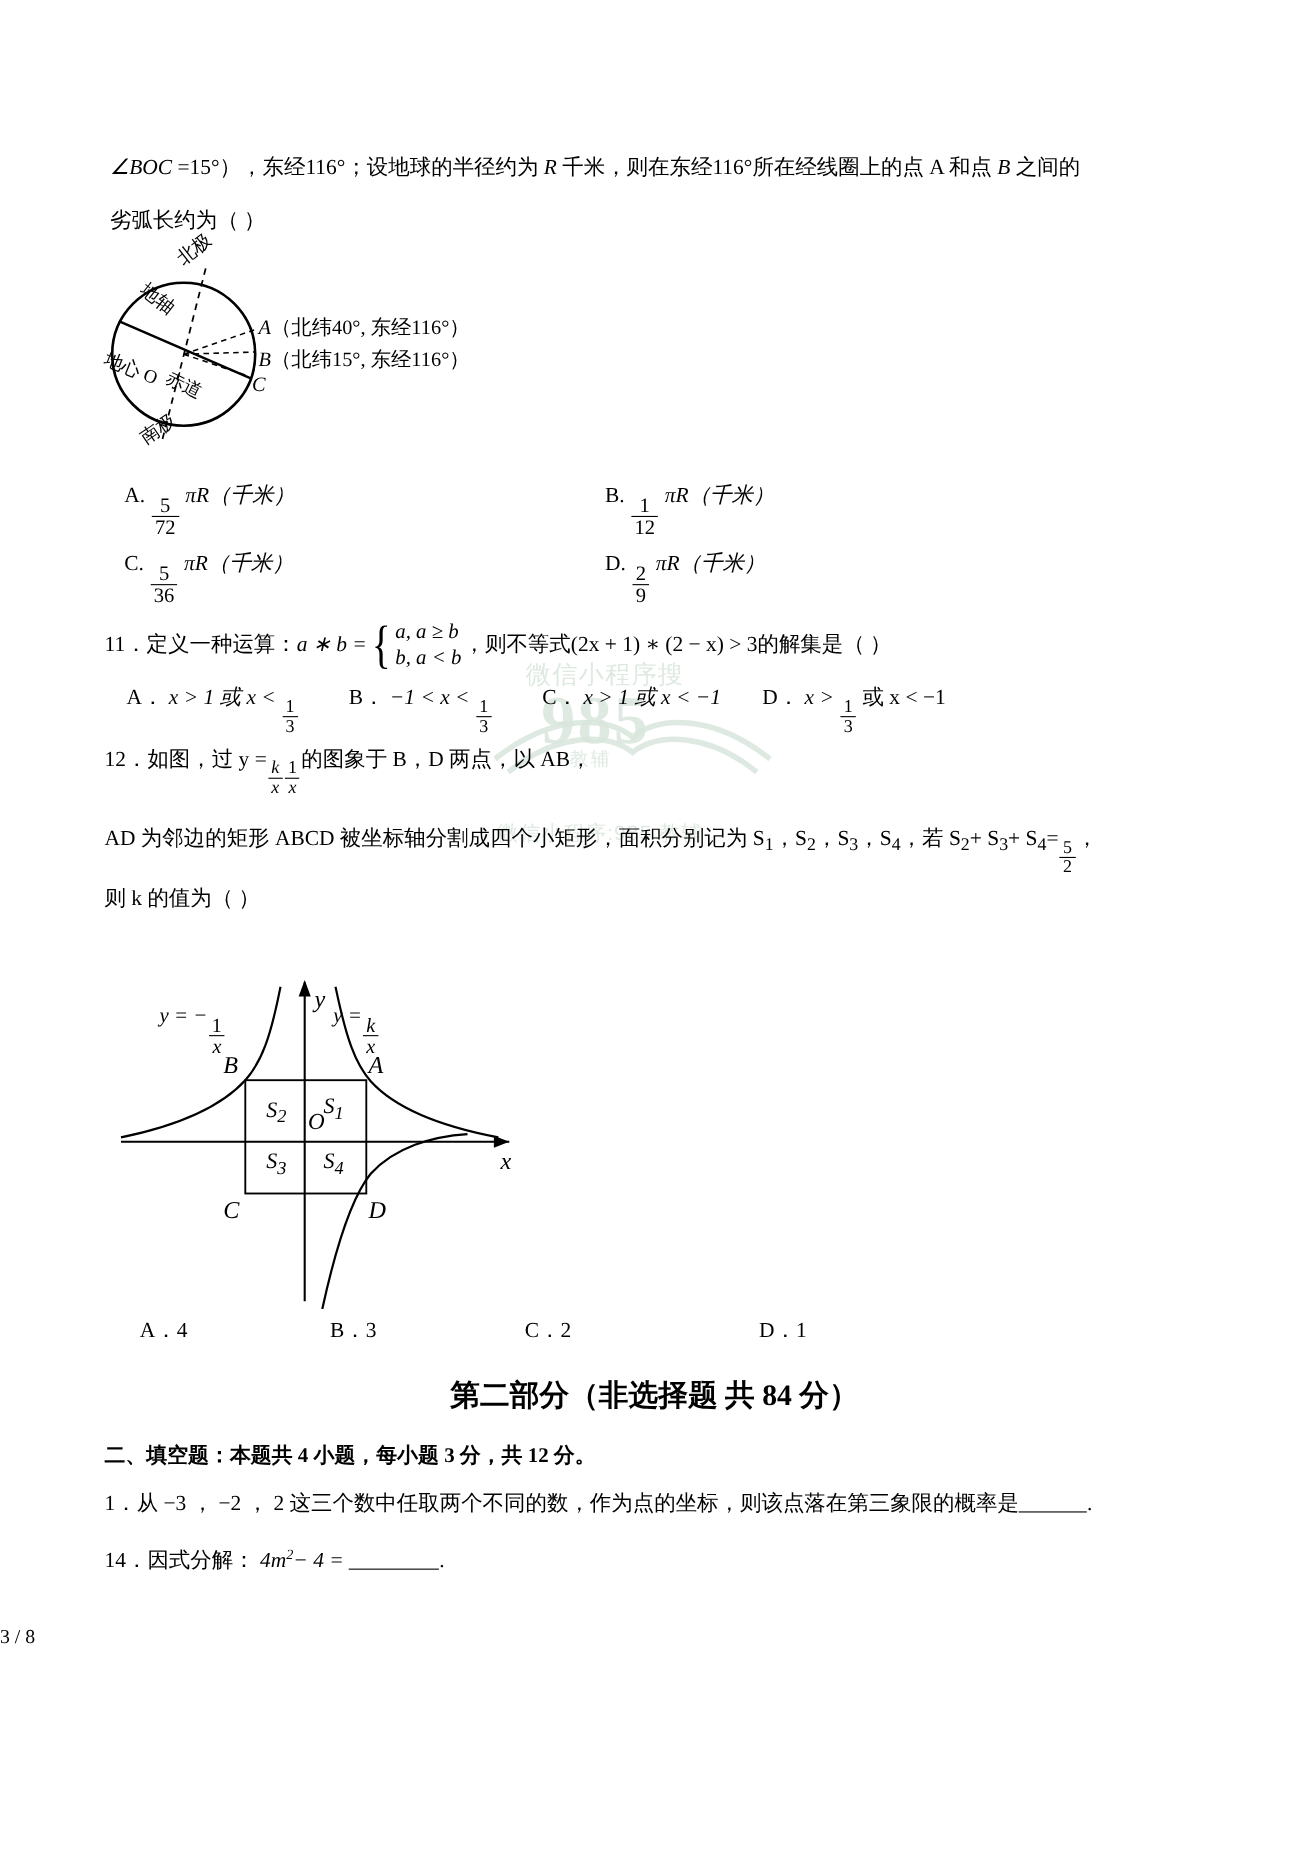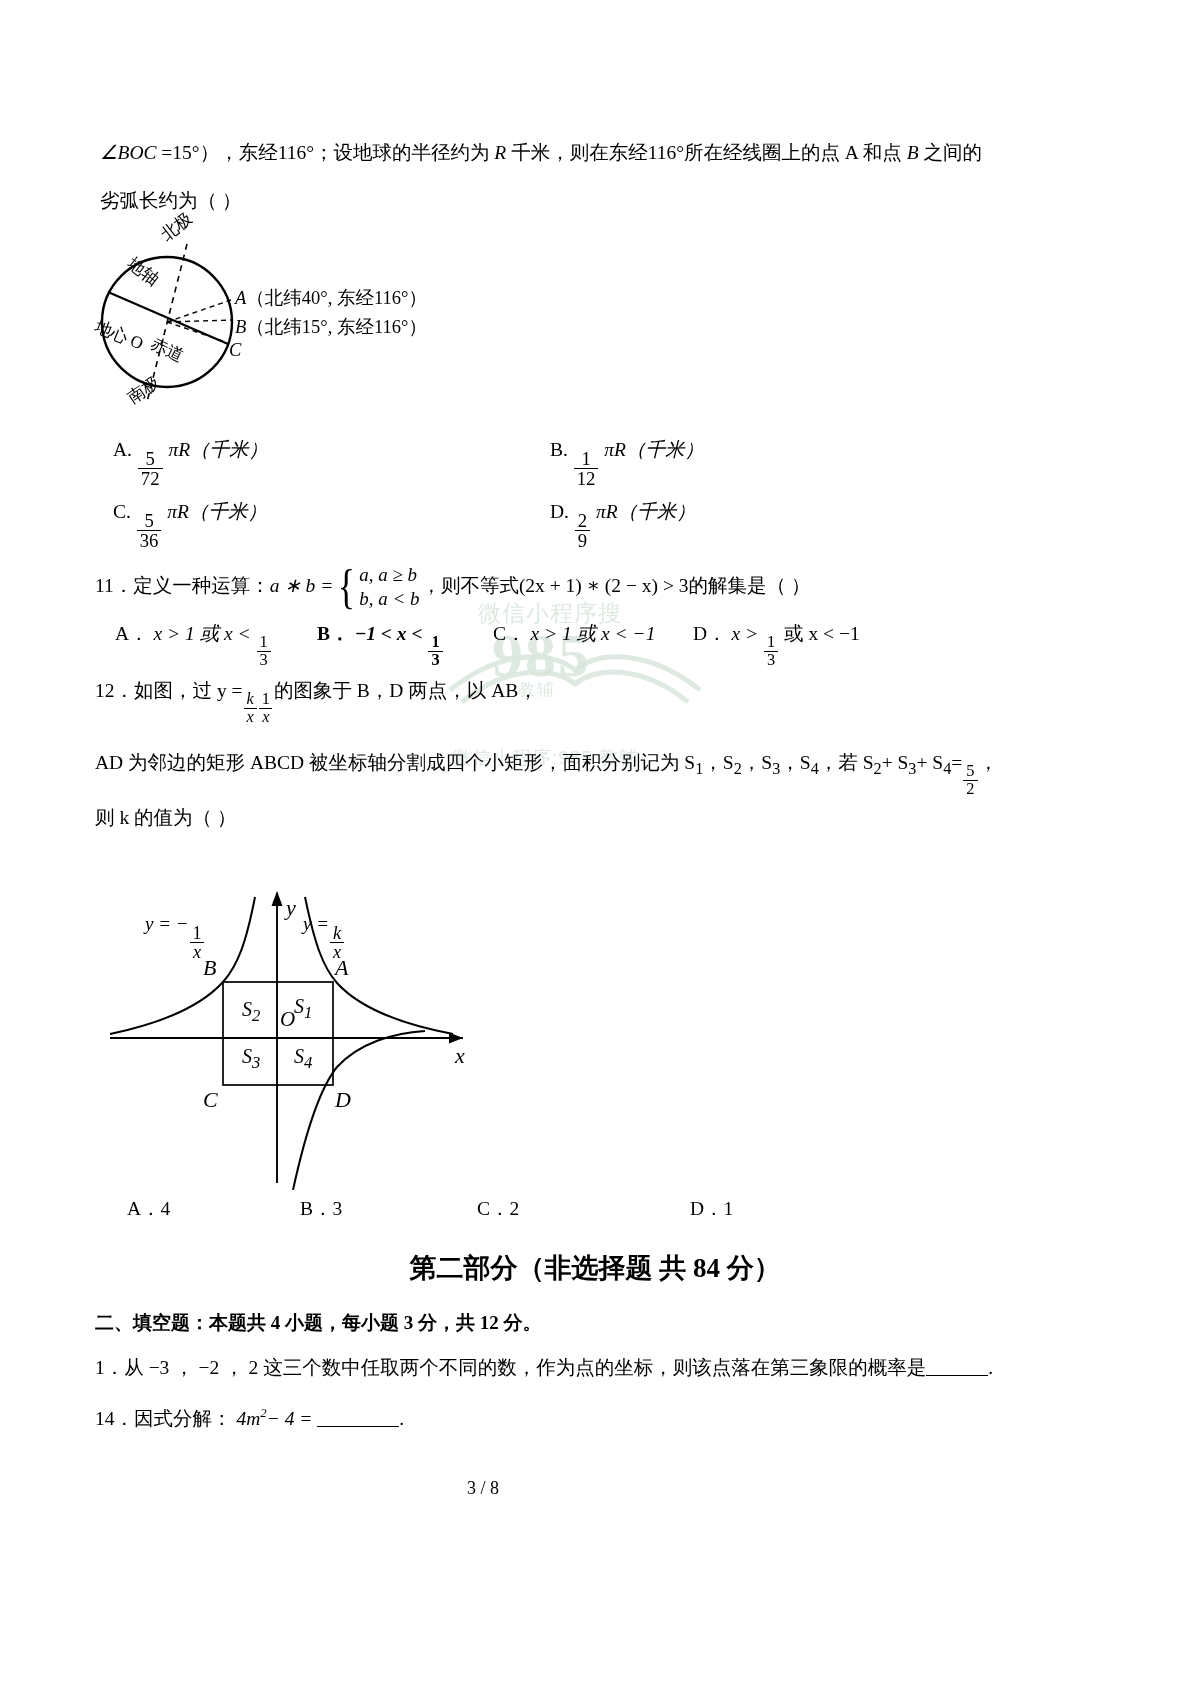--- a/index.html
+++ b/index.html
@@ -104,21 +104,20 @@
   }
   .sec-head {
     font-size: 19px;
     font-weight: bold;
   }
   .footer {
     position: absolute;
     left: 0;
     top: 1478px;
     width: 966px;
-    text-align: center;
     font-size: 18px;
   }
 
   
   .opt-row { position: relative; height: 52px; }
   .opt { position: absolute; font-size: 19.5px; white-space: nowrap; }
 
   .blank-u {
     display: inline-block;
     border-bottom: 1.4px solid #000;
@@ -240,21 +239,21 @@
 
     <div class="abs" style="left:0px; top:620px; width:920px; height:46px;">
       <div class="opt" style="left:20px; top:0;">
         <span>A．</span>
         <span class="mi">x &gt; 1 或 x &lt;</span>
         <span class="frac sm">
           <span class="num">1</span>
           <span class="den">3</span>
         </span>
       </div>
-      <div class="opt" style="left:222px; top:0;font-weight:bold;">
+      <div class="opt" style="left:222px; top:0;">
         <span>B．</span>
         <span class="mi">−1 &lt; x &lt;</span>
         <span class="frac sm">
           <span class="num">1</span>
           <span class="den">3</span>
         </span>
       </div>
       <div class="opt" style="left:398px; top:0;">
         <span>C．</span>
         <span class="mi">x &gt; 1 或 x &lt; −1</span>

